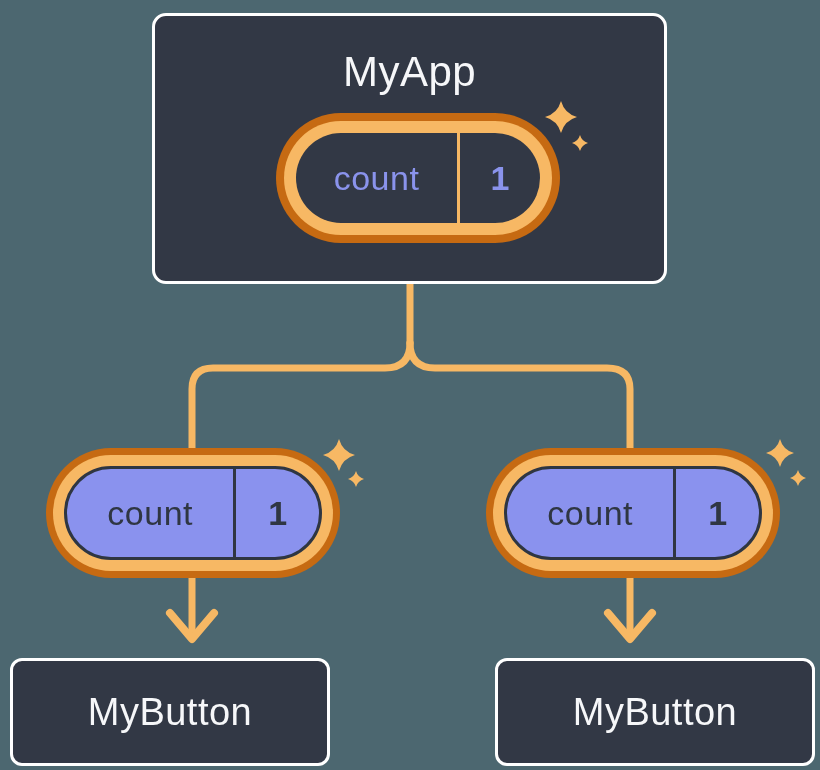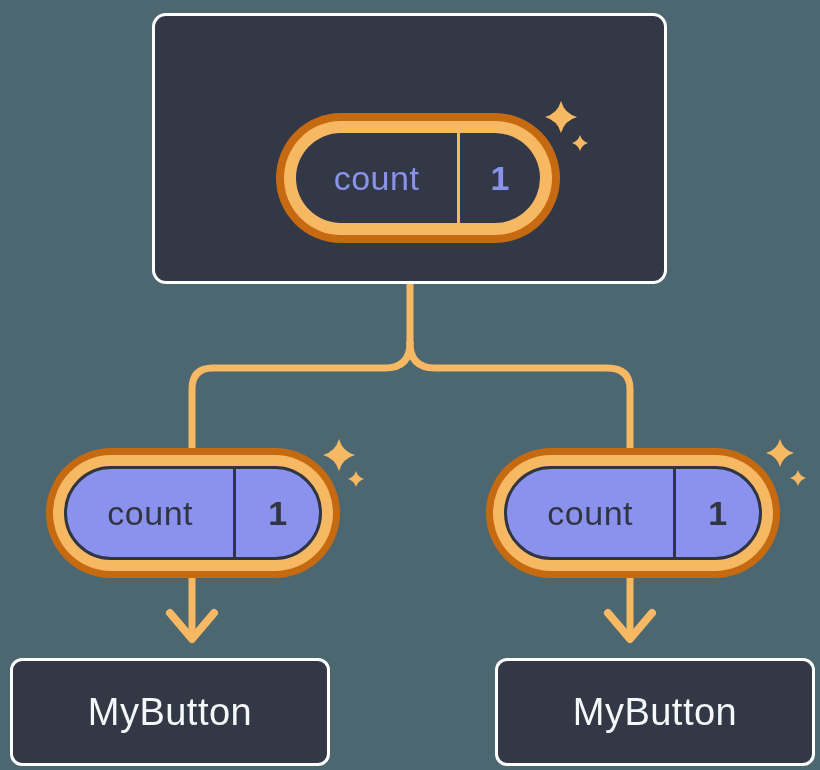--- a/index.html
+++ b/index.html
@@ -121,20 +121,21 @@
 
   <svg id="connectors" viewBox="0 0 820 770" xmlns="http://www.w3.org/2000/svg">
     <path class="line" d="M410 284 L410 343"></path>
     <path class="line" d="M410 343 Q410 368 385 368 L213 368 Q192 368 192 389 L192 637"></path>
     <path class="line" d="M410 343 Q410 368 435 368 L607 368 Q630 368 630 389 L630 637"></path>
     <path class="line arrowhead" d="M170 613 L192 639 L214 613"></path>
     <path class="line arrowhead" d="M608 613 L630 639 L652 613"></path>
   </svg>
 
   <div class="box root">
+    <div class="root-title">MyApp</div>
 
     <div class="pill on-dark">
       <div class="pill-mid">
         <div class="pill-inner">
           <div class="cell name">count</div>
           <div class="cell value">1</div>
         </div>
       </div>
     </div>
   </div>

